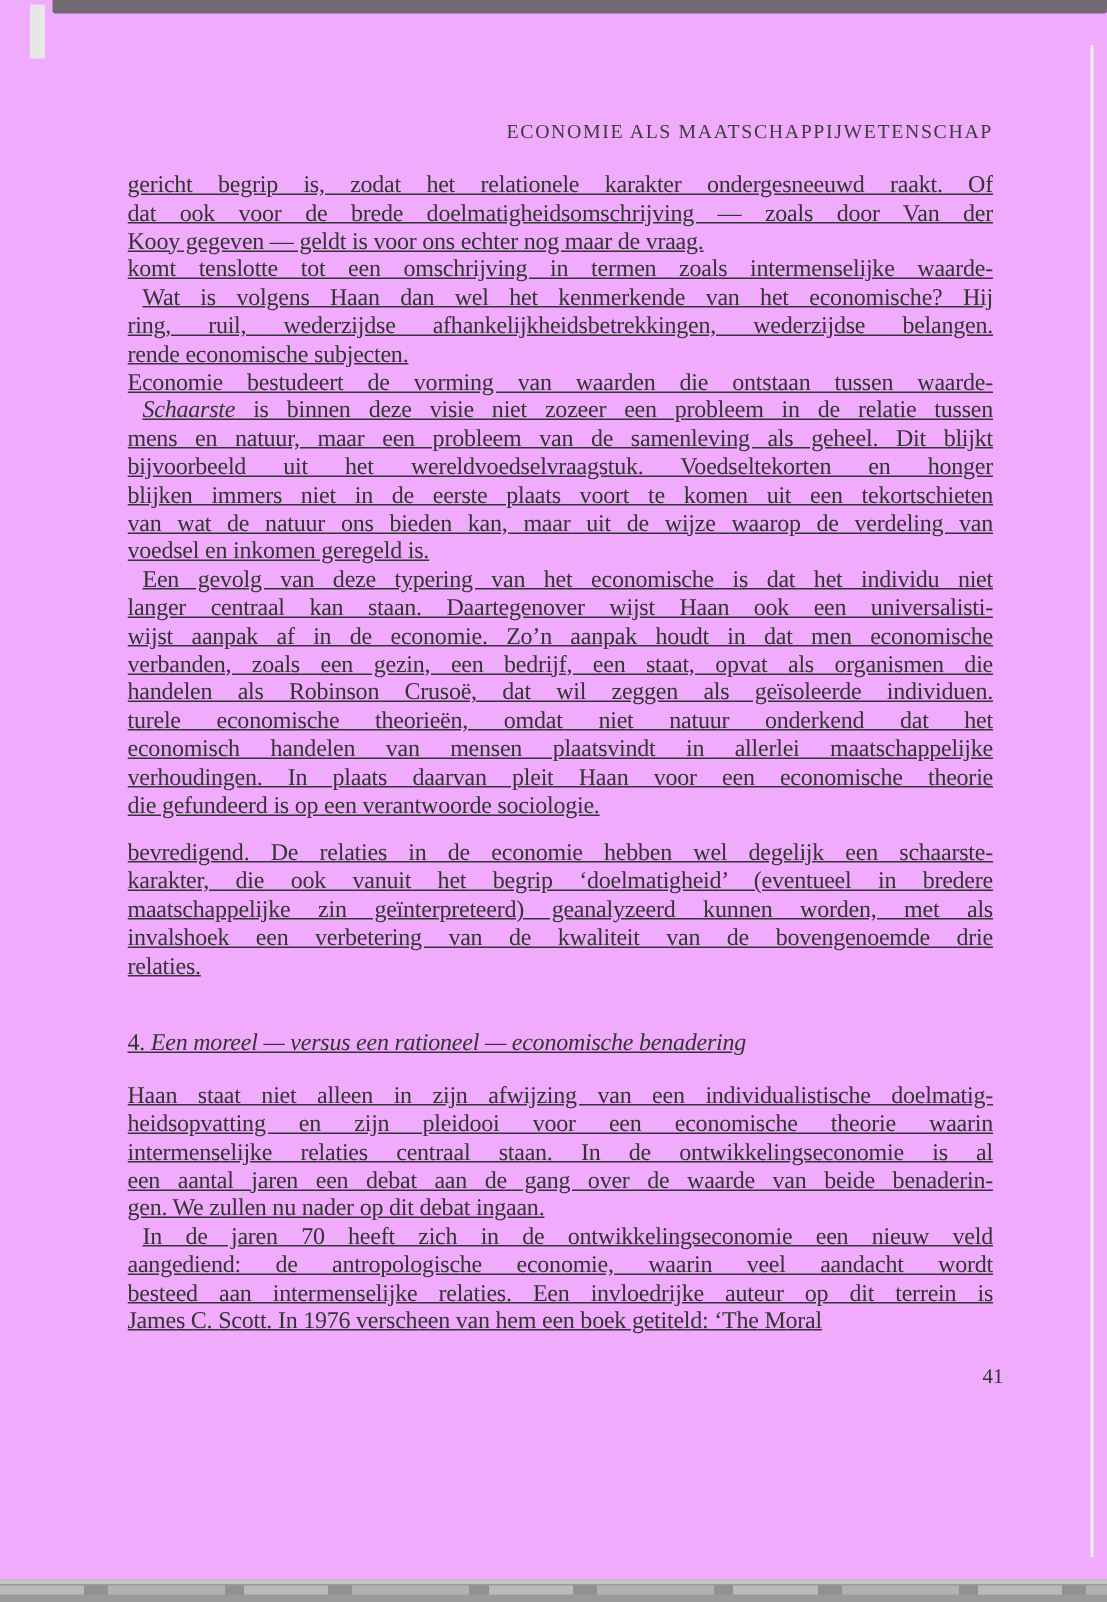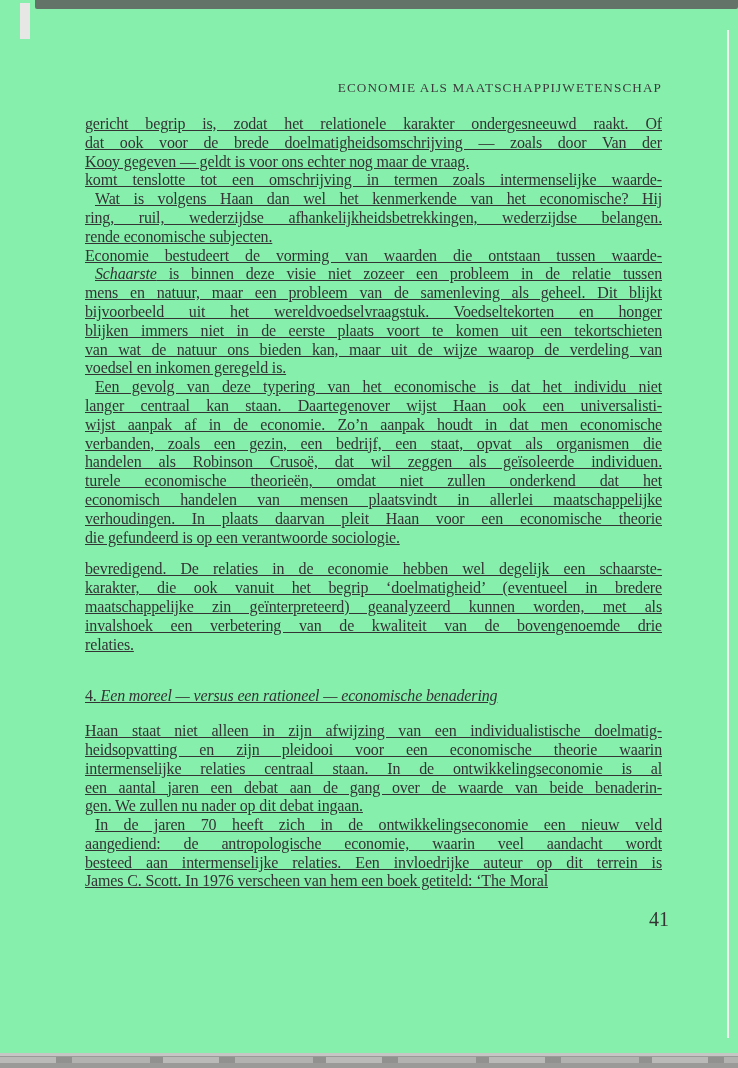--- a/index.html
+++ b/index.html
@@ -1,20 +1,20 @@
 <!DOCTYPE html>
 <html><head>
 <meta charset="utf-8">
 <style>
   html, body { margin: 0; padding: 0; background: #ffffff; }
   .page {
     position: relative;
     width: 738px;
     height: 1068px;
-    background: #86efac;
+    background: #f0abfc;
     overflow: hidden;
     font-family: "Liberation Serif", "DejaVu Serif", serif;
     color: #343434;
   }
 
   
   .artifact-top-bar {
     position: absolute; top: 0; left: 35px; right: 0; height: 9px;
     background: #5d5d5b; border-radius: 0 0 2px 2px; opacity: .85;
   }
@@ -63,21 +63,21 @@
     overflow: hidden;
     height: 18.8px;
   }
   .line.last { text-align-last: left; }
   .line.first-indent { text-indent: 10px; }
   .it { font-style: italic; }
   .h-num { font-style: normal; }
   .page-number {
     margin-top: 19px;
     text-align: right;
-    font-size: 20px; line-height: 18.8px;
+    font-size: 14px; line-height: 18.8px;
     padding-right: 0;
     margin-right: -7px;
   }
 </style>
 </head>
 <body>
 
 <div class="page">
 
   <div class="artifact-top-bar"></div>
@@ -107,21 +107,21 @@
           <div class="line"><span>blijken immers niet in de eerste plaats voort te komen uit een tekortschieten</span></div>
           <div class="line"><span>van wat de natuur ons bieden kan, maar uit de wijze waarop de verdeling van</span></div>
           <div class="line last"><span>voedsel en inkomen geregeld is.</span></div>
         </div>
         <div class="block paragraph">
           <div class="line first-indent"><span>Een gevolg van deze typering van het economische is dat het individu niet</span></div>
           <div class="line"><span>langer centraal kan staan. Daartegenover wijst Haan ook een universalisti-</span></div>
           <div class="line"><span>wijst aanpak af in de economie. Zo’n aanpak houdt in dat men economische</span></div>
           <div class="line"><span>verbanden, zoals een gezin, een bedrijf, een staat, opvat als organismen die</span></div>
           <div class="line"><span>handelen als Robinson Crusoë, dat wil zeggen als geïsoleerde individuen.</span></div>
-          <div class="line"><span>turele economische theorieën, omdat niet zullen onderkend dat het</span></div>
+          <div class="line"><span>turele economische theorieën, omdat niet natuur onderkend dat het</span></div>
           <div class="line"><span>economisch handelen van mensen plaatsvindt in allerlei maatschappelijke</span></div>
           <div class="line"><span>verhoudingen. In plaats daarvan pleit Haan voor een economische theorie</span></div>
           <div class="line last"><span>die gefundeerd is op een verantwoorde sociologie.</span></div>
         </div>
         <div class="block paragraph spaced">
           <div class="line"><span>bevredigend. De relaties in de economie hebben wel degelijk een schaarste-</span></div>
           <div class="line"><span>karakter, die ook vanuit het begrip ‘doelmatigheid’ (eventueel in bredere</span></div>
           <div class="line"><span>maatschappelijke zin geïnterpreteerd) geanalyzeerd kunnen worden, met als</span></div>
           <div class="line"><span>invalshoek een verbetering van de kwaliteit van de bovengenoemde drie</span></div>
           <div class="line last"><span>relaties.</span></div>

